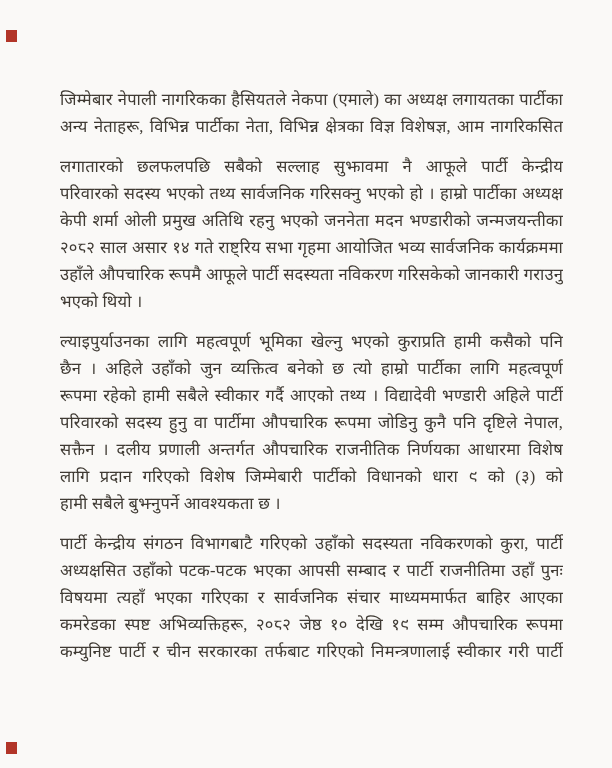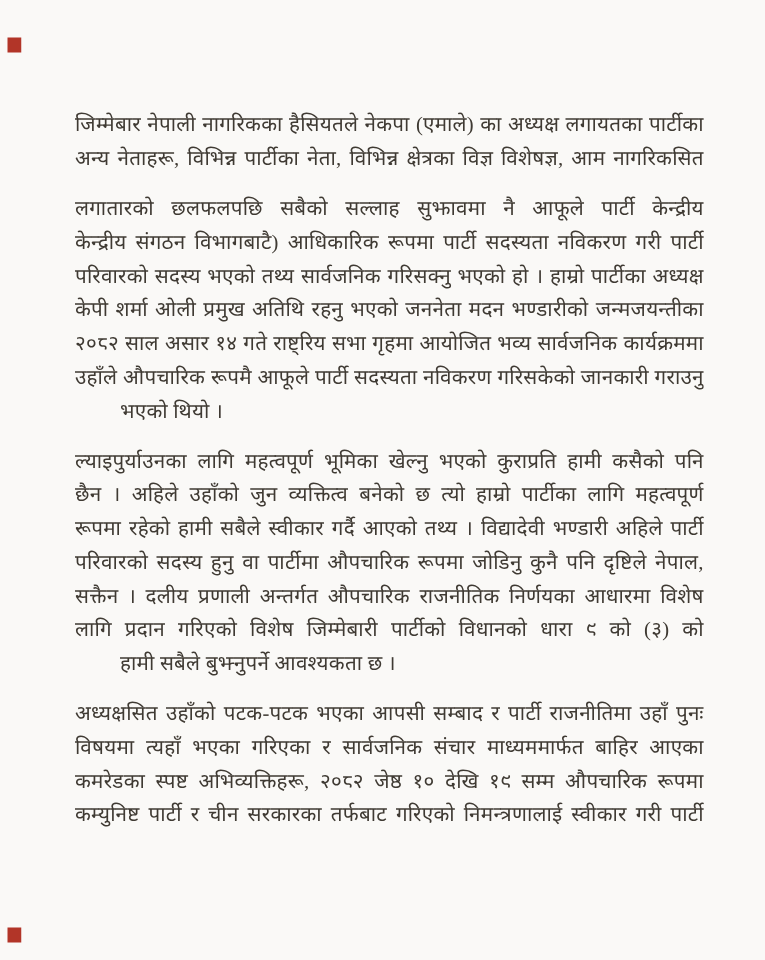--- a/index.html
+++ b/index.html
@@ -33,21 +33,20 @@
     height: 27px;
     line-height: 27px;
     text-align: justify;
     text-align-last: justify;
     white-space: normal;
     overflow: hidden;
   }
   .para.short-last .line:last-child {
     text-align: left;
     text-align-last: left;
-    margin-left: 36px;
   }
   .corner-mark {
     position: absolute;
     width: 11px;
     height: 12px;
   }
   .corner-mark.top-left  { left: 6px; top: 30px; }
   .corner-mark.bottom-left { left: 6px; top: 742px; }
 </style>
 </head>
@@ -57,36 +56,36 @@
   <div class="corner-mark top-left" style="background: rgb(178, 53, 40);"></div>
   <div class="corner-mark bottom-left" style="background: rgb(178, 53, 40);"></div>
 
   <div class="text-block" id="document-body" style="color: rgb(63, 58, 51);">
       <div class="para">
         <div class="line">जिम्मेबार नेपाली नागरिकका हैसियतले नेकपा (एमाले) का अध्यक्ष लगायतका पार्टीका</div>
         <div class="line">अन्य नेताहरू, विभिन्न पार्टीका नेता, विभिन्न क्षेत्रका विज्ञ विशेषज्ञ, आम नागरिकसित समेत</div>
       </div>
       <div class="para short-last">
         <div class="line">लगातारको छलफलपछि सबैको सल्लाह सुझावमा नै आफूले पार्टी केन्द्रीय कार्यालयबाटै (</div>
-        <div class="line">केन्द्रीय संगठन विभागबाटै) आधिकारिक रूपमा पार्टी सदस्यता नविकरण गरी पार्टी</div>
         <div class="line">परिवारको सदस्य भएको तथ्य सार्वजनिक गरिसक्नु भएको हो । हाम्रो पार्टीका अध्यक्ष क.</div>
         <div class="line">केपी शर्मा ओली प्रमुख अतिथि रहनु भएको जननेता मदन भण्डारीको जन्मजयन्तीका दिन</div>
         <div class="line">२०८२ साल असार १४ गते राष्ट्रिय सभा गृहमा आयोजित भव्य सार्वजनिक कार्यक्रममा</div>
         <div class="line">उहाँले औपचारिक रूपमै आफूले पार्टी सदस्यता नविकरण गरिसकेको जानकारी गराउनु</div>
         <div class="line">भएको थियो ।</div>
       </div>
       <div class="para short-last">
         <div class="line">ल्याइपुर्याउनका लागि महत्वपूर्ण भूमिका खेल्नु भएको कुराप्रति हामी कसैको पनि विमती</div>
         <div class="line">छैन । अहिले उहाँको जुन व्यक्तित्व बनेको छ त्यो हाम्रो पार्टीका लागि महत्वपूर्ण सम्पत्तिका</div>
         <div class="line">रूपमा रहेको हामी सबैले स्वीकार गर्दै आएको तथ्य । विद्यादेवी भण्डारी अहिले पार्टी</div>
         <div class="line">परिवारको सदस्य हुनु वा पार्टीमा औपचारिक रूपमा जोडिनु कुनै पनि दृष्टिले नेपाल, नेपाली</div>
         <div class="line">सक्तैन । दलीय प्रणाली अन्तर्गत औपचारिक राजनीतिक निर्णयका आधारमा विशेष कामका</div>
         <div class="line">लागि प्रदान गरिएको विशेष जिम्मेबारी पार्टीको विधानको धारा ९ को (३) को व्यवस्थालाई</div>
         <div class="line">हामी सबैले बुझ्नुपर्ने आवश्यकता छ ।</div>
       </div>
       <div class="para">
+        <div class="line">पार्टी केन्द्रीय संगठन विभागबाटै गरिएको उहाँको सदस्यता नविकरणको कुरा, पार्टी</div>
         <div class="line">अध्यक्षसित उहाँको पटक-पटक भएका आपसी सम्बाद र पार्टी राजनीतिमा उहाँ पुनः जोडिने</div>
         <div class="line">विषयमा त्यहाँ भएका गरिएका र सार्वजनिक संचार माध्यममार्फत बाहिर आएका अध्यक्ष</div>
         <div class="line">कमरेडका स्पष्ट अभिव्यक्तिहरू, २०८२ जेष्ठ १० देखि १९ सम्म औपचारिक रूपमा चिनियाँ</div>
         <div class="line">कम्युनिष्ट पार्टी र चीन सरकारका तर्फबाट गरिएको निमन्त्रणालाई स्वीकार गरी पार्टी</div>
       </div>
     </div>
 </div>
 
 </body></html>

